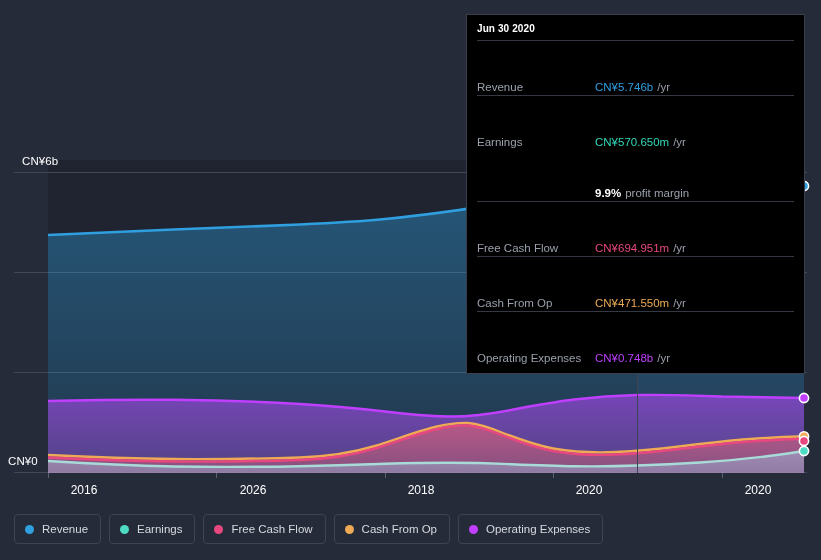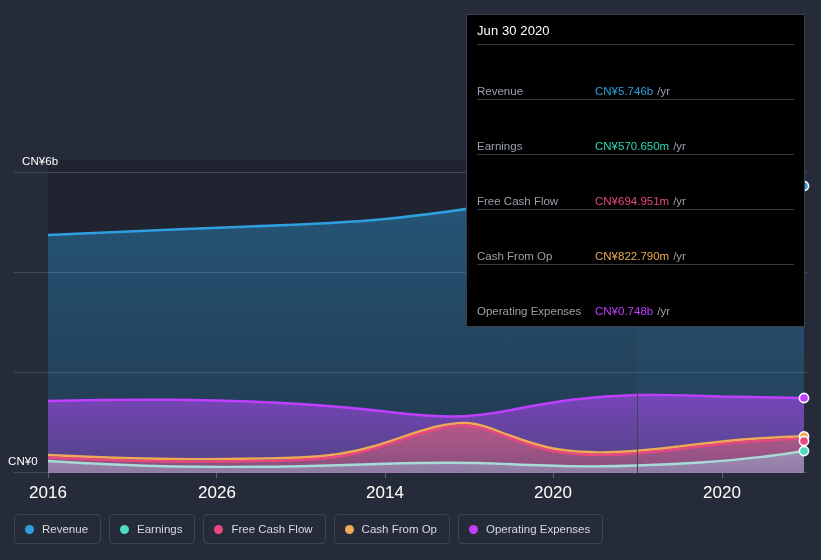--- a/index.html
+++ b/index.html
@@ -51,40 +51,41 @@
     left: 0;
     top: 483px;
     width: 821px;
     height: 16px;
     z-index: 4;
   }
   .x-label {
     position: absolute;
     transform: translateX(-50%);
     color: #ffffff;
-    font-size: 17px;
-    white-space: nowrap;
+    font-size: 12px;
+    white-space: nowrap;
+    margin-left: 36px;
   }
 
   
   #tooltip {
     position: absolute;
     left: 466px;
     top: 14px;
     width: 339px;
     background: #000000;
     border: 1px solid #3a3f4b;
     box-sizing: border-box;
     padding: 8px 10px 7px 10px;
     z-index: 20;
   }
   #tooltip-date {
     color: #ffffff;
-    font-size: 13px;
-    font-weight: normal;
+    font-size: 10px;
+    font-weight: bold;
     padding: 0 0 6px 0;
     letter-spacing: .1px;
   }
   .tt-row {
     display: flex;
     align-items: baseline;
     border-top: 1px solid #333842;
     padding: 3px 0 2px 0;
     font-size: 11.5px;
     min-height: 14px;
@@ -279,50 +280,55 @@
       <circle cx="804" cy="451" r="4.6" fill="#4ddbc4" stroke="#ffffff" stroke-width="1.6"></circle>
     </g>
   </svg>
 
   <div class="y-label" id="y-label-top">CN¥6b</div>
   <div class="y-label" id="y-label-zero">CN¥0</div>
 
   <div id="x-axis">
     <span class="x-label" style="left:48px">2016</span>
     <span class="x-label" style="left:217px">2026</span>
-    <span class="x-label" style="left:385px">2014</span>
+    <span class="x-label" style="left:385px">2018</span>
     <span class="x-label" style="left:553px">2020</span>
     <span class="x-label" style="left:722px">2020</span>
   </div>
 
   <div id="tooltip">
     <div id="tooltip-date">Jun 30 2020</div>
 
     <div class="tt-row">
       <span class="tt-label">Revenue</span>
       <span class="tt-val" style="color:#2f9fe0">CN¥5.746b</span>
       <span class="tt-unit">/yr</span>
     </div>
 
     <div class="tt-row">
       <span class="tt-label">Earnings</span>
       <span class="tt-val" style="color:#2fd9b8">CN¥570.650m</span>
       <span class="tt-unit">/yr</span>
     </div>
 
+    <div class="tt-row no-rule">
+      <span class="tt-label"></span>
+      <span class="tt-val tt-margin-val">9.9%</span>
+      <span class="tt-unit">profit margin</span>
+    </div>
 
     <div class="tt-row">
       <span class="tt-label">Free Cash Flow</span>
       <span class="tt-val" style="color:#e8487f">CN¥694.951m</span>
       <span class="tt-unit">/yr</span>
     </div>
 
     <div class="tt-row">
       <span class="tt-label">Cash From Op</span>
-      <span class="tt-val" style="color:#eeaa55">CN¥822.790m</span>
+      <span class="tt-val" style="color:#eeaa55">CN¥471.550m</span>
       <span class="tt-unit">/yr</span>
     </div>
 
     <div class="tt-row">
       <span class="tt-label">Operating Expenses</span>
       <span class="tt-val" style="color:#c03fff">CN¥0.748b</span>
       <span class="tt-unit">/yr</span>
     </div>
   </div>
 

